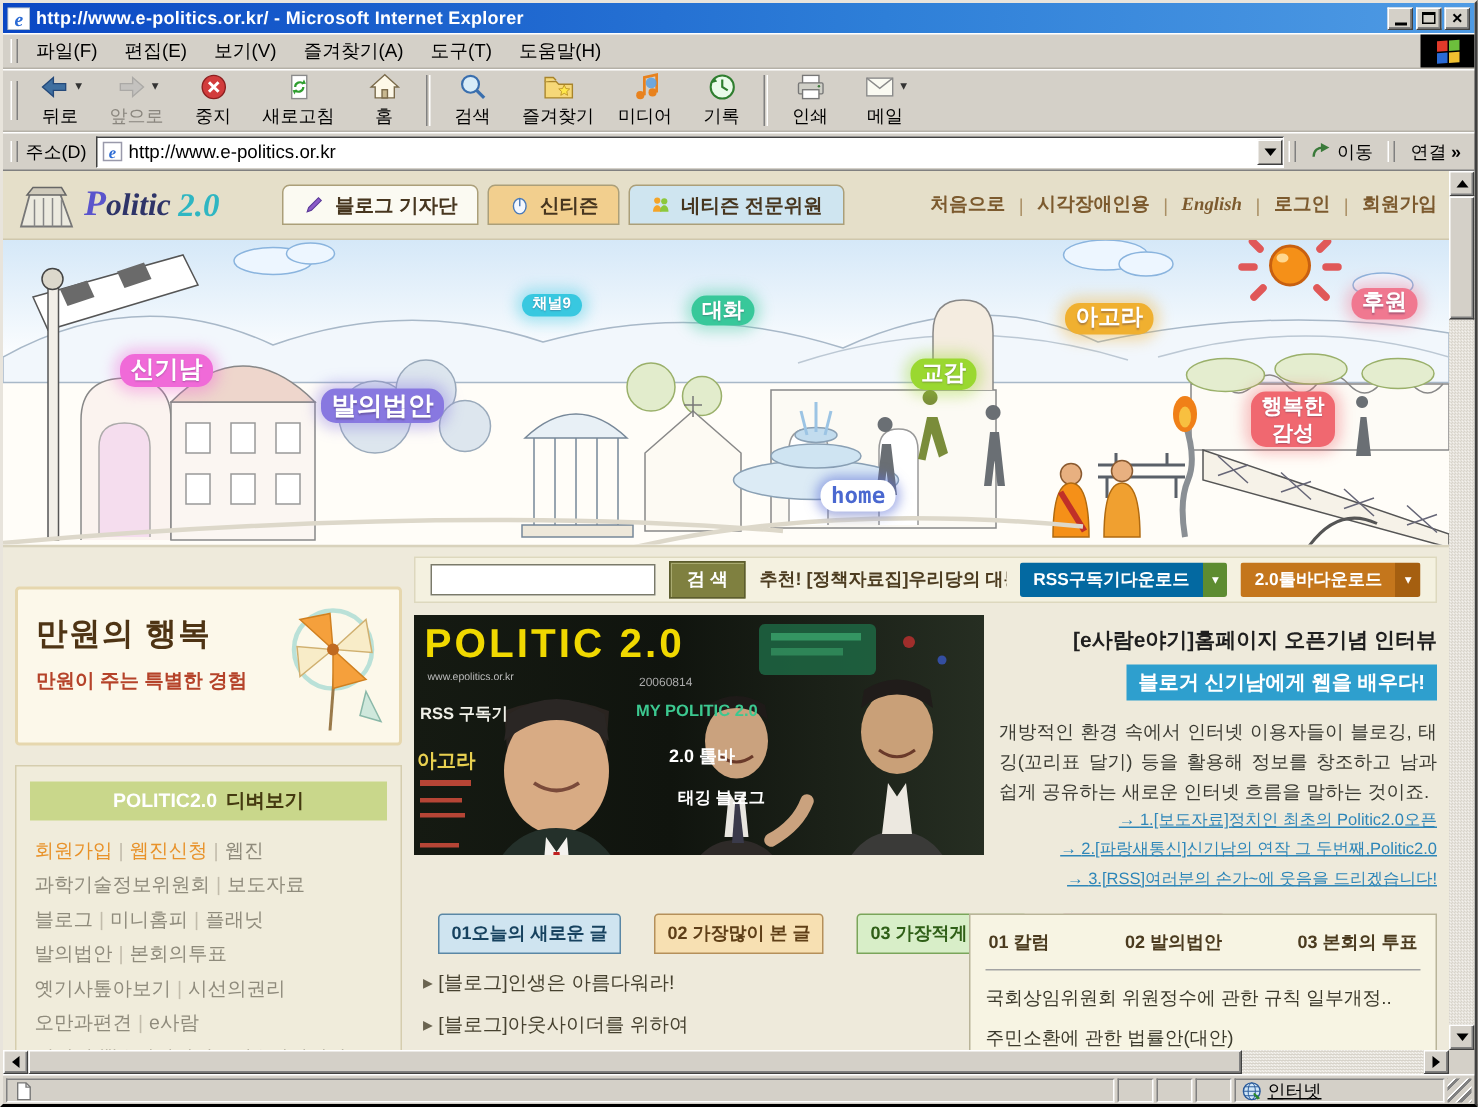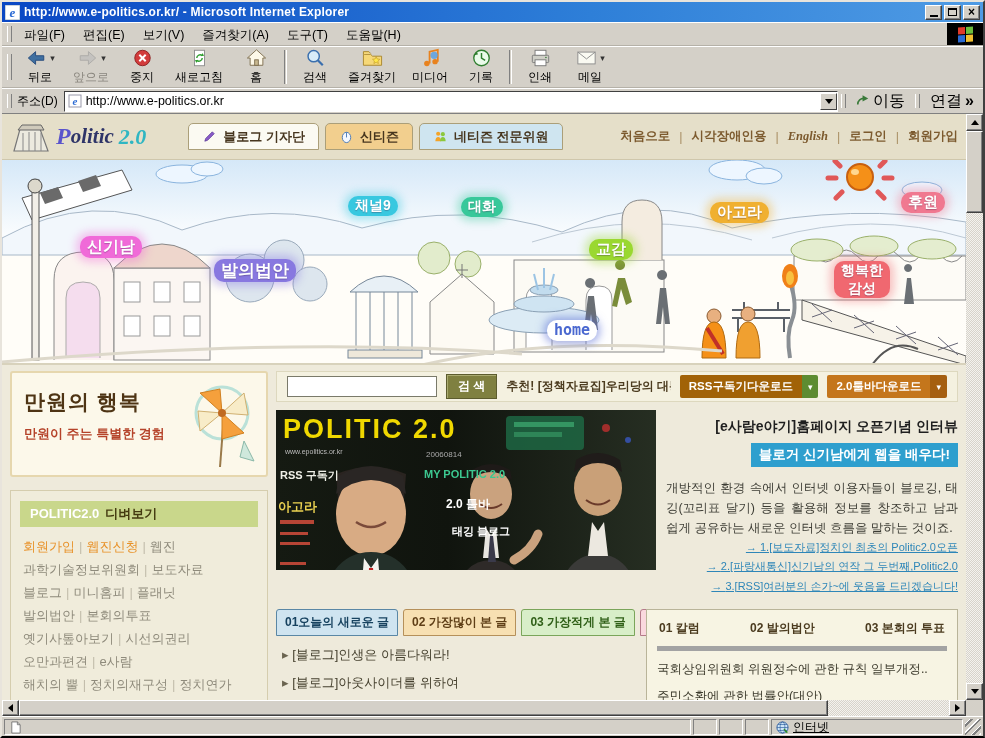--- a/index.html
+++ b/index.html
@@ -45,21 +45,21 @@
   .addressbar { height:26px; display:flex; align-items:center; border-top:1px solid #fff;
     border-bottom:1px solid #808080; padding:2px 2px; }
   .addr-label { font-size:12px; margin:0 6px 0 2px; }
   .addr-field { flex:1; height:21px; background:#fff; border:1px solid; border-color:#404040 #fff #fff #404040;
     display:flex; align-items:center; padding-left:3px; }
   .addr-ie { width:14px; height:14px; margin-right:4px; flex:none; }
   .addr-text { font-size:12.5px; color:#000; flex:1; white-space:nowrap; overflow:hidden; }
   .addr-dd { width:17px; height:17px; background:#d4d0c8; border:1px solid; border-color:#fff #404040 #404040 #fff;
     display:flex; align-items:center; justify-content:center; flex:none; }
   .tri-down { width:0; height:0; border:4px solid transparent; border-top:5px solid #000; margin-top:4px; }
-  .addr-go,.addr-links { display:flex; align-items:center; font-size:16px; padding:0 7px; height:22px; }
+  .addr-go,.addr-links { display:flex; align-items:center; font-size:12px; padding:0 7px; height:22px; }
   .addr-go svg { width:14px; height:14px; margin-right:3px; }
   .chev { font-weight:bold; margin-left:3px; }
 
   
   .viewport { display:flex; height:586px; }
   .page { width:964px; position:relative; background:#eeeadb; overflow:hidden; }
   .vscroll { width:17px; background:#e8e6e0; display:flex; flex-direction:column; }
   .sb-btn { width:17px; height:17px; flex:none; background:#d4d0c8; border:1px solid;
     border-color:#fff #404040 #404040 #fff; box-shadow:inset -1px -1px 0 #808080;
     display:flex; align-items:center; justify-content:center; }
@@ -80,21 +80,21 @@
   .hsb-btn { width:17px; height:16px; flex:none; background:#d4d0c8; border:1px solid;
     border-color:#fff #404040 #404040 #fff; box-shadow:inset -1px -1px 0 #808080;
     display:flex; align-items:center; justify-content:center; }
   .corner { width:17px; height:16px; background:#d4d0c8; }
 
   
   .statusbar { height:20px; display:flex; align-items:stretch; gap:2px; border-top:1px solid #fff; padding:2px 2px 1px; }
   .pane { border:1px solid; border-color:#808080 #fff #fff #808080; display:flex; align-items:center; padding:0 4px; }
   .pane.main { flex:1; }
   .pane.small { width:24px; }
-  .pane.zone { width:192px; font-size:12px; gap:4px;text-decoration:underline; }
+  .pane.zone { width:140px; font-size:12px; gap:4px;text-decoration:underline; }
   .pane svg { width:13px; height:13px; }
   .sizegrip { width:16px; background:
     repeating-linear-gradient(135deg, transparent 0 3px, #fff 3px 4px, #808080 4px 6px); }
   .blackedge { height:2px; background:#000; }
 
   
   .site-header { height:46px; display:flex; align-items:center; padding:0 8px;
     background:#e5dfc9; border-bottom:1px solid #cfc7ac; overflow:hidden; white-space:nowrap; }
   .logo { display:flex; align-items:center; }
   .logo svg { width:44px; height:32px; margin-right:2px; }
@@ -116,76 +116,76 @@
   
   .banner { position:relative; height:205px; background:#fffdf8; overflow:hidden; border-bottom:2px solid #d8d2bc; }
   .banner > svg { position:absolute; inset:0; }
   .blabel { position:absolute; color:#fff; font-weight:bold; padding:1px 7px; border-radius:10px;
     white-space:pre-line; text-align:center; line-height:1.25; text-shadow:0 1px 1px rgba(60,40,80,.35); }
   .blabel.home { background:#fff !important; box-shadow:0 0 8px 3px rgba(90,110,214,.55) !important;
     text-shadow:none; font-family:"DejaVu Sans Mono",monospace; }
 
   
   .content { display:flex; gap:8px; padding:6px 8px; height:335px; overflow:hidden; }
-  .sidebar { width:258px; flex:none; }
+  .sidebar { width:258px; flex:none;margin-top:20px; }
   .promo { position:relative; height:106px; background:#fcf8ea; border:2px solid #e6d7ae;
     border-radius:3px; padding:15px 12px; overflow:hidden; }
   .promo-title { font-size:21px; font-weight:bold; color:#4e3414; letter-spacing:1px; }
   .promo-sub { margin-top:9px; font-size:13px; font-weight:bold; color:#b5432a; }
   .pinwheel { position:absolute; right:4px; top:2px; width:92px; height:100px; }
   .smenu { margin-top:13px; background:#f0ecdb; border:1px solid #d5cdae; padding-bottom:30px; }
-  .smenu-head { margin:10px 9px 8px; background:#c9d78b; padding:4px 10px; font-size:13px; font-weight:bold; }
+  .smenu-head { margin:10px 9px 8px; background:#c9d78b; padding:4px 10px; font-size:13px; font-weight:bold;text-align:center; }
   .smenu-head .brand { color:#fff; }
   .smenu-head .rest { color:#443a10; margin-left:6px; }
   .smenu-row { padding:3px 12px 2px; font-size:13px; color:#8f8b7c; white-space:nowrap; }
   .slink.hl { color:#e8922a; }
   .ssep { color:#c2bcab; padding:0 4px; }
 
   .main { flex:1; min-width:0; }
   .search-row { display:flex; align-items:center; gap:9px; background:#f4f1e0;
     border:1px solid #ddd8be; padding:3px 10px; height:31px; }
   .search-input { width:150px; height:21px; border:1px solid #7a7a6a; background:#fff; font-size:12px; padding:0 4px; }
   .btn-search { background:#7f8040; color:#fff; font-weight:bold; font-size:12px;
     padding:3px 11px; border:1px solid #5c5c2e; box-shadow:inset 1px 1px 0 #a9aa70; white-space:nowrap; }
   .promo-line { flex:1; font-size:12px; font-weight:bold; color:#4c3c20; white-space:nowrap; overflow:hidden; }
   .dl-btn { display:flex; align-items:stretch; font-size:11.5px; font-weight:bold; color:#fff; flex:none; border-radius:2px; overflow:hidden; }
   .dl-btn .seg { padding:4px 9px; white-space:nowrap; }
   .dl-btn .dd { padding:4px 6px; font-size:9px; display:flex; align-items:center; }
-  .dl-rss .seg { background:#a16207; } .dl-rss .dd { background:#5d8c31; }
+  .dl-rss .seg { background:#0369a1; } .dl-rss .dd { background:#5d8c31; }
   .dl-tool .seg { background:#c4761c; } .dl-tool .dd { background:#a55f10; }
 
   .feature { display:flex; gap:10px; margin-top:8px; }
   .photo { width:380px; height:160px; position:relative; background:#11150f; overflow:hidden; flex:none; }
   .photo svg { position:absolute; inset:0; }
   .cover-title { position:absolute; left:7px; top:4px; color:#f0d800; font-weight:bold; font-size:27px;
     letter-spacing:2px; white-space:nowrap; }
   .cover-url { position:absolute; left:9px; top:38px; color:#bbb; font-size:7px; }
   .cover-text { position:absolute; font-weight:bold; white-space:nowrap; }
   .ftext { flex:1; min-width:0; padding-top:8px; text-align:right; }
   .fhead { font-size:14px; font-weight:bold; color:#1f1f1f; margin-bottom:7px; }
   .fhl { display:inline-block; background:#2e9fce; color:#fff; font-size:13.5px; font-weight:bold;
     padding:3px 8px; margin-bottom:11px; }
   .fbody { text-align:justify; font-size:12.5px; color:#3c3c34; line-height:1.6; }
   .flinks { }
   .flink { font-size:11px; color:#2e86b8; text-decoration:underline; line-height:1.75; }
   .flink::before { content:"→ "; text-decoration:none; }
 
   .bottom { display:flex; gap:10px; margin-top:13px; }
   .news { flex:1; min-width:0; }
-  .ntabs { display:flex; gap:5px; }
+  .ntabs { display:flex; gap:22px;margin-left:16px; }
   .ntab { border:1px solid; padding:4px 8px; font-weight:bold; font-size:12px; border-radius:3px 3px 0 0; white-space:nowrap; }
   .ntab.t1 { background:#cfe4f0; border-color:#5a87a5; color:#17425f; }
   .ntab.t2 { background:#f7e0b2; border-color:#b5905a; color:#5f3f17; }
   .ntab.t3 { background:#d8eec8; border-color:#7aa55a; color:#2f5f17; }
   .ntab.t4 { background:#fad8de; border-color:#b57a8a; color:#6f2737; }
   .nitem { font-size:13px; color:#46412f; padding:10px 4px 0 6px; white-space:nowrap; overflow:hidden; }
   .nitem::before { content:"▸ "; color:#6a6450; }
   .board { width:312px; flex:none; border:1px solid #b9b499; background:#f7f4e3; padding:8px 10px; }
   .btabs { display:flex; justify-content:space-between; font-weight:bold; font-size:12px;
-    color:#4b3b1f; padding:2px 2px 9px; border-bottom:5px solid #a3a3a3; }
+    color:#4b3b1f; padding:2px 2px 9px; border-bottom:1px solid #a3a3a3; }
   .bitem { font-size:12.5px; color:#3c3a2c; padding-top:10px; white-space:nowrap; overflow:hidden; }
 </style>
 </head>
 <body>
 
 <div class="window">
 
   <div class="titlebar">
     <span class="title-icon">
       <svg viewBox="0 0 15 15">
@@ -519,23 +519,23 @@
 
           <path d="M788 198q-4-24 2-38t-2-38" stroke="#8a8f94" stroke-width="4" fill="none"></path>
           <ellipse cx="788" cy="116" rx="8" ry="12" fill="#f08018"></ellipse>
           <ellipse cx="788" cy="118" rx="4" ry="7" fill="#f8c040"></ellipse>
 
           <path d="M0 202q300-26 520-8M420 205q130-30 300-14" stroke="#ddd8ca" fill="none" stroke-width="3"></path>
         </svg>
         <div class="blabels">
             <div class="blabel" style="left: 78px; top: 76px; font-size: 16px; background: rgb(240, 106, 216); box-shadow: rgba(240, 106, 216, 0.4) 0px 0px 9px 4px;">신기남</div>
             <div class="blabel" style="left: 212px; top: 99px; font-size: 17px; background: rgb(136, 120, 224); box-shadow: rgba(136, 120, 224, 0.4) 0px 0px 9px 4px;">발의법안</div>
-            <div class="blabel" style="left: 346px; top: 36px; font-size: 14px; background: rgb(56, 200, 224); box-shadow: rgba(56, 200, 224, 0.4) 0px 0px 9px 4px;">채널9</div>
+            <div class="blabel" style="left: 346px; top: 36px; font-size: 10px; background: rgb(56, 200, 224); box-shadow: rgba(56, 200, 224, 0.4) 0px 0px 9px 4px;">채널9</div>
             <div class="blabel" style="left: 459px; top: 37px; font-size: 14px; background: rgb(56, 200, 154); box-shadow: rgba(56, 200, 154, 0.4) 0px 0px 9px 4px;">대화</div>
-            <div class="blabel" style="left: 587px; top: 79px; font-size: 15px; background: rgb(154, 216, 48); box-shadow: rgba(154, 216, 48, 0.4) 0px 0px 9px 4px;">교감</div>
+            <div class="blabel" style="left: 605px; top: 79px; font-size: 15px; background: rgb(154, 216, 48); box-shadow: rgba(154, 216, 48, 0.4) 0px 0px 9px 4px;">교감</div>
             <div class="blabel" style="left: 708px; top: 42px; font-size: 15px; background: rgb(240, 176, 48); box-shadow: rgba(240, 176, 48, 0.4) 0px 0px 9px 4px;">아고라</div>
             <div class="blabel" style="left: 899px; top: 32px; font-size: 15px; background: rgb(240, 120, 144); box-shadow: rgba(240, 120, 144, 0.4) 0px 0px 9px 4px;">후원</div>
             <div class="blabel" style="left: 832px; top: 101px; font-size: 14px; background: rgb(240, 104, 112); box-shadow: rgba(240, 104, 112, 0.4) 0px 0px 9px 4px;">행복한
 감성</div>
             <div class="blabel home" style="left: 545px; top: 160px; font-size: 15px; color: rgb(74, 104, 208);">home</div>
           </div>
       </div>
 
       <div class="content">
 

